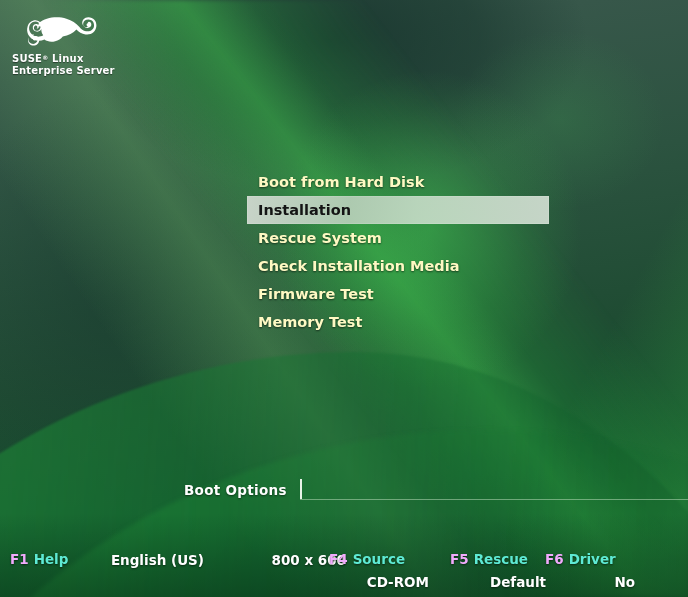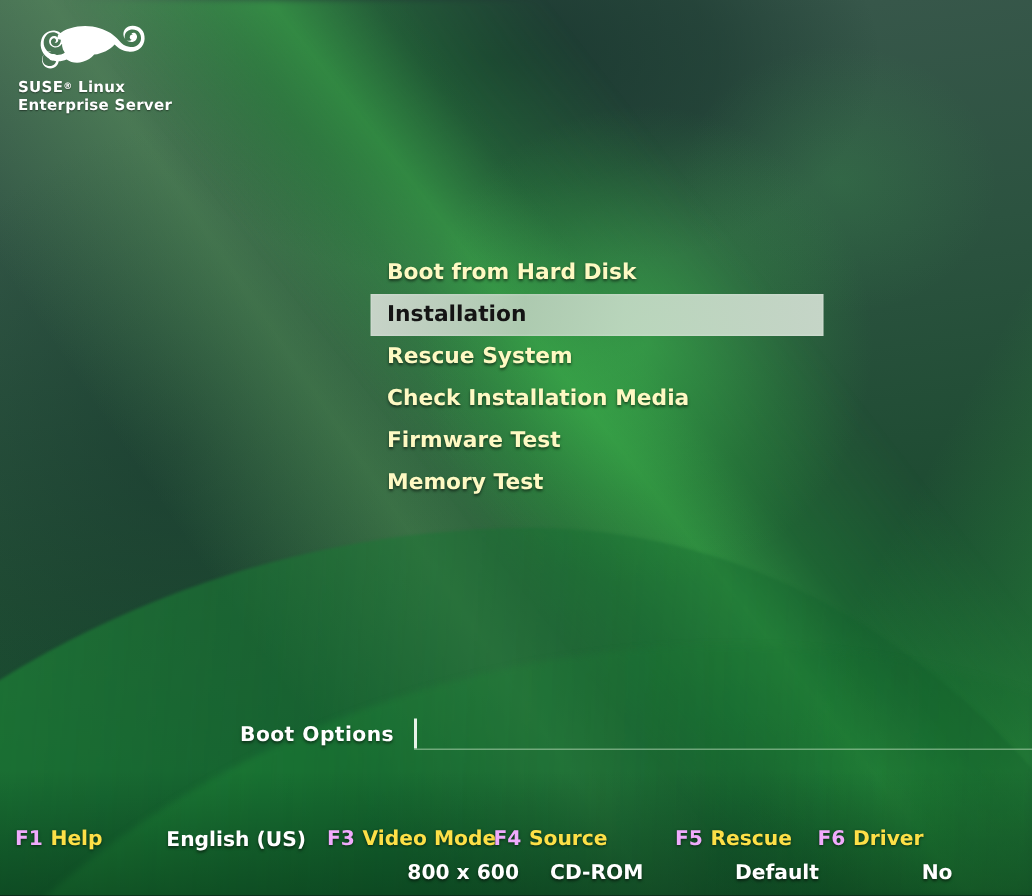--- a/index.html
+++ b/index.html
@@ -215,20 +215,21 @@
     display: flex;
     align-items: center;
   }
   #boot-options-label {
     font-size: 13.5px;
     font-weight: bold;
     color: #ffffff;
     white-space: nowrap;
     text-shadow: 0 1px 2px rgba(0,0,0,0.5);
     letter-spacing: 0.3px;
+    margin-left: 24px;
   }
   #boot-options-field {
     position: relative;
     flex: 1;
     margin-left: 13px;
     height: 22px;
   }
   #boot-options-caret {
     position: absolute;
     left: 0;
@@ -275,21 +276,21 @@
     top: 0;
     white-space: nowrap;
   }
   .fkey-row1 {
     font-size: 13.5px;
     font-weight: bold;
     line-height: 22px;
     text-shadow: 0 1px 2px rgba(0,0,0,0.55);
   }
   .fkey-key { color: #f0abfc; }
-  .fkey-name { color: #fde047; margin-left: 5px; }
+  .fkey-name { color: #5eead4; margin-left: 5px; }
   .fkey-value {
     display: block;
     font-size: 13.5px;
     font-weight: bold;
     line-height: 24px;
     color: #ffffff;
     text-shadow: 0 1px 2px rgba(0,0,0,0.55);
     text-align: right;
     padding-left: 14px;
   }
@@ -377,23 +378,20 @@
         <span class="fkey-key">F1</span><span class="fkey-name">Help</span>
       </div>
       <span class="fkey-value"></span>
     </div>
 
     <div class="fkey" style="left:84px;width:120px;">
       <span class="fkey-value">English (US)</span>
     </div>
 
     <div class="fkey" style="left:218px;width:128px;">
-      <div class="fkey-row1">
-        <span class="fkey-key">F3</span><span class="fkey-name">Video Mode</span>
-      </div>
       <span class="fkey-value">800 x 600</span>
     </div>
 
     <div class="fkey" style="left:329px;width:100px;">
       <div class="fkey-row1">
         <span class="fkey-key">F4</span><span class="fkey-name">Source</span>
       </div>
       <span class="fkey-value">CD-ROM</span>
     </div>
 

